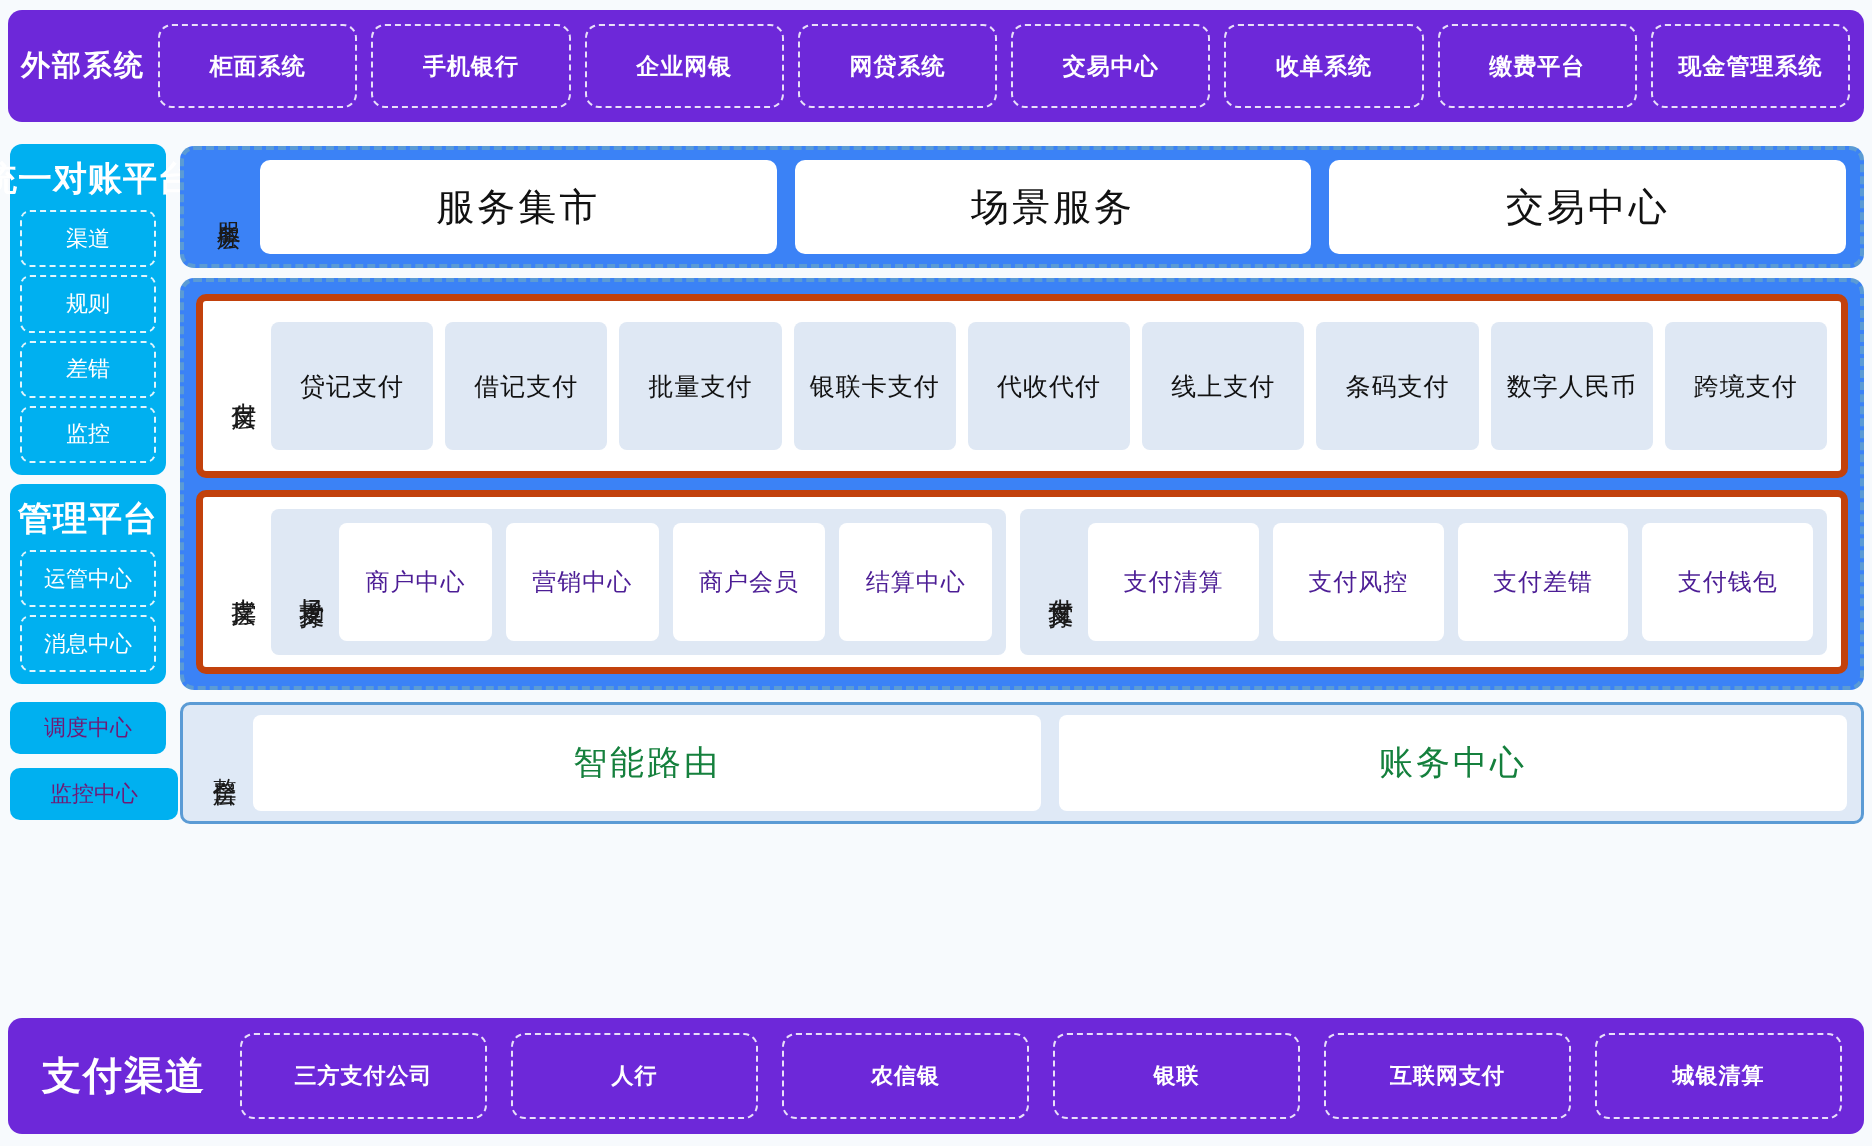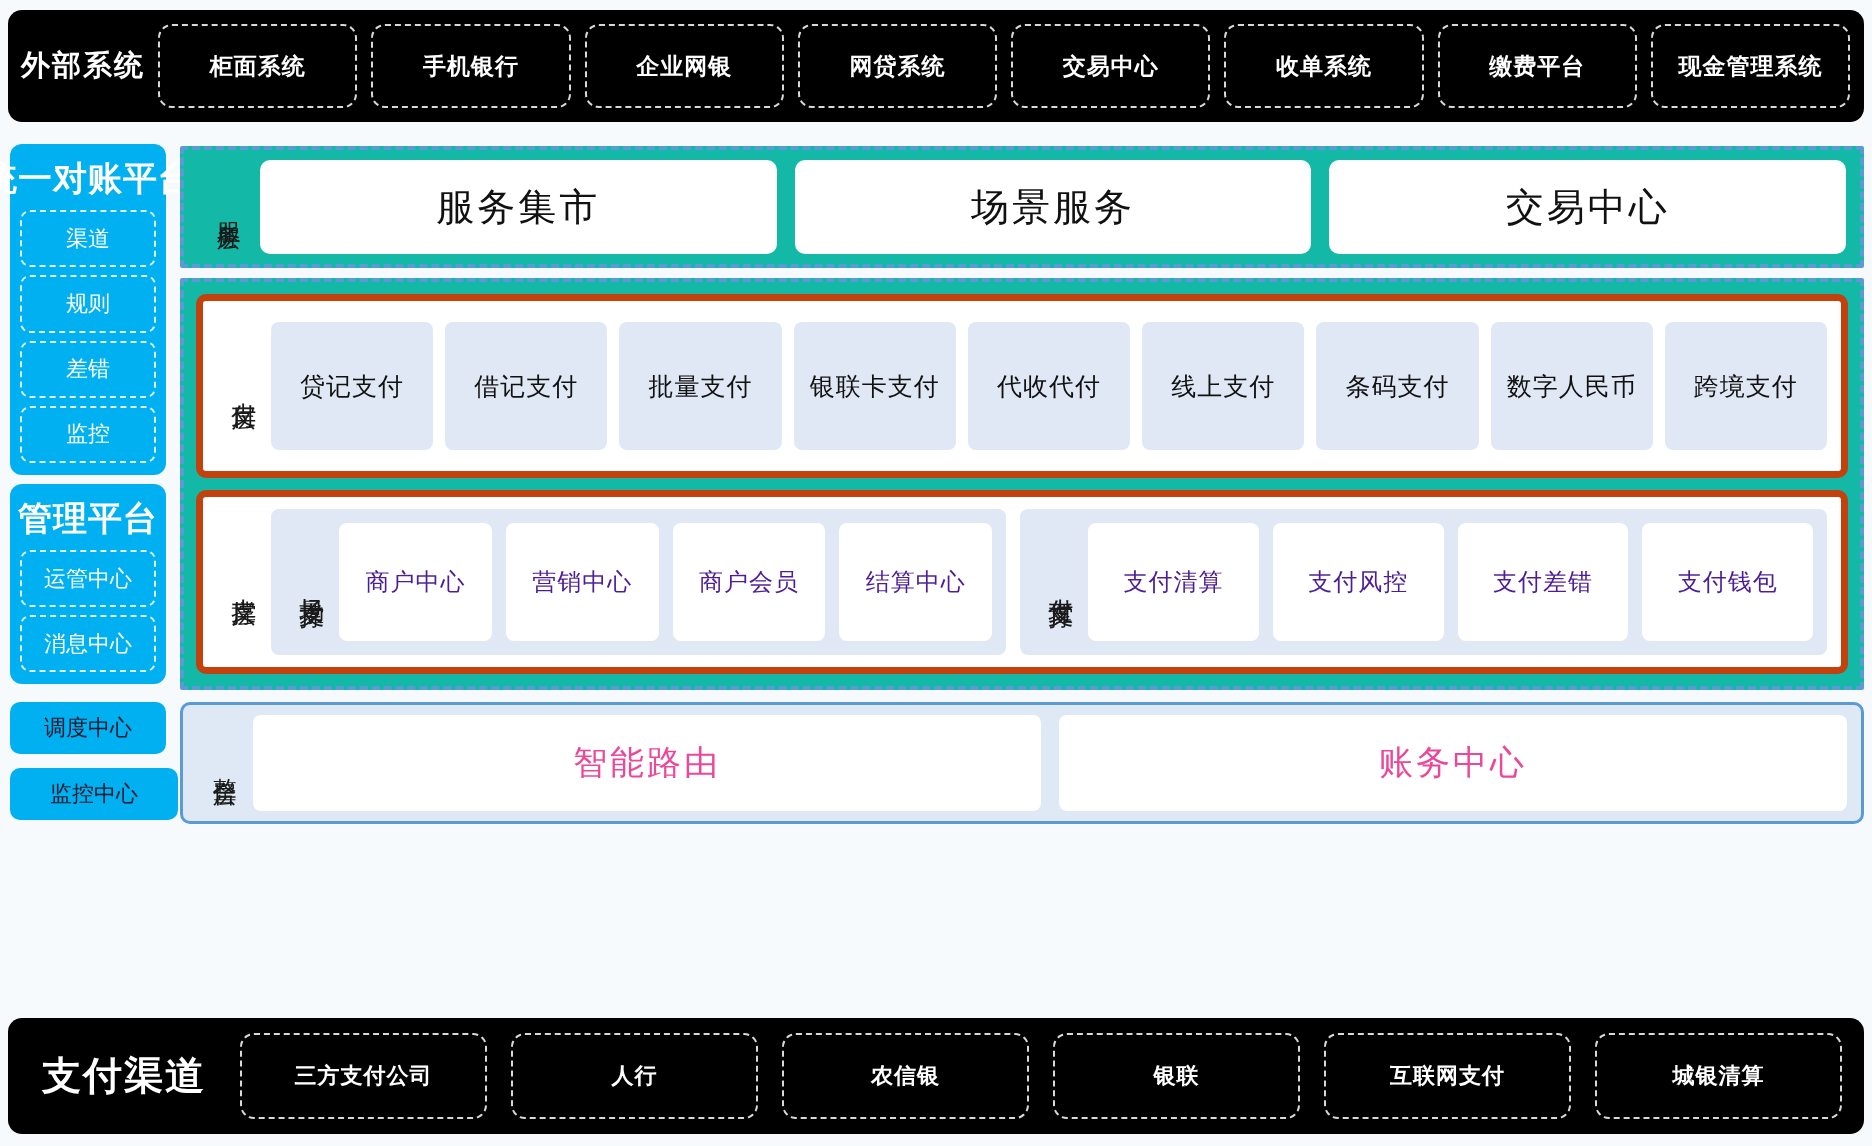--- a/index.html
+++ b/index.html
@@ -6,21 +6,21 @@
   html, body {
     width: 1872px; height: 1146px;
     background: #f7fafd;
     font-family: "Liberation Sans", "DejaVu Sans", sans-serif;
     overflow: hidden;
   }
   .page { position: relative; width: 1872px; height: 1146px; padding: 0; }
 
   
   .band {
-    background: #000000;
+    background: #6d28d9;
     border-radius: 14px;
     display: flex;
     align-items: center;
     color: #ffffff;
   }
   .band-title {
     flex: 0 0 auto;
     font-size: 30px;
     font-weight: bold;
     text-align: center;
@@ -105,37 +105,37 @@
   }
   .side-sub:last-child { margin-bottom: 0; }
 
   #recon-platform { left: 10px; top: 144px; width: 156px; height: 331px; }
   #mgmt-platform  { left: 10px; top: 484px; width: 156px; height: 200px; }
 
   .side-solo {
     position: absolute;
     background: #00b0f0;
     border-radius: 10px;
-    color: #0f172a;
+    color: #701a75;
     display: flex;
     align-items: center;
     justify-content: center;
     font-size: 22px;
     font-weight: normal;
     text-align: center;
   }
   #dispatch-center { left: 10px; top: 702px; width: 156px; height: 52px; }
   #monitor-center  { left: 10px; top: 768px; width: 168px; height: 52px; }
 
   
   .dashed-box {
     position: absolute;
-    background: #14b8a6;
+    background: #3b82f6;
     border: 4px dashed #5b9bd5;
-    border-radius: 2px;
+    border-radius: 14px;
   }
   #service-dashed { left: 180px; top: 146px; width: 1684px; height: 122px; }
   #core-dashed    { left: 180px; top: 278px; width: 1684px; height: 412px; }
 
   
   .layer-row {
     display: flex;
     align-items: stretch;
     height: 100%;
     width: 100%;
@@ -239,21 +239,21 @@
   #integration-panel .vlabel { width: 56px; font-size: 24px; }
   .int-items { flex: 1 1 auto; display: flex; gap: 18px; }
   .int-card {
     flex: 1 1 0;
     background: #ffffff;
     border-radius: 8px;
     display: flex;
     align-items: center;
     justify-content: center;
     font-size: 34px;
-    color: #ec4899;
+    color: #15803d;
     letter-spacing: 3px;
   }
 </style>
 </head>
 <body>
 
 <div class="page">
 
   <div class="band" id="external-band">
     <div class="band-title">外部系统</div>

